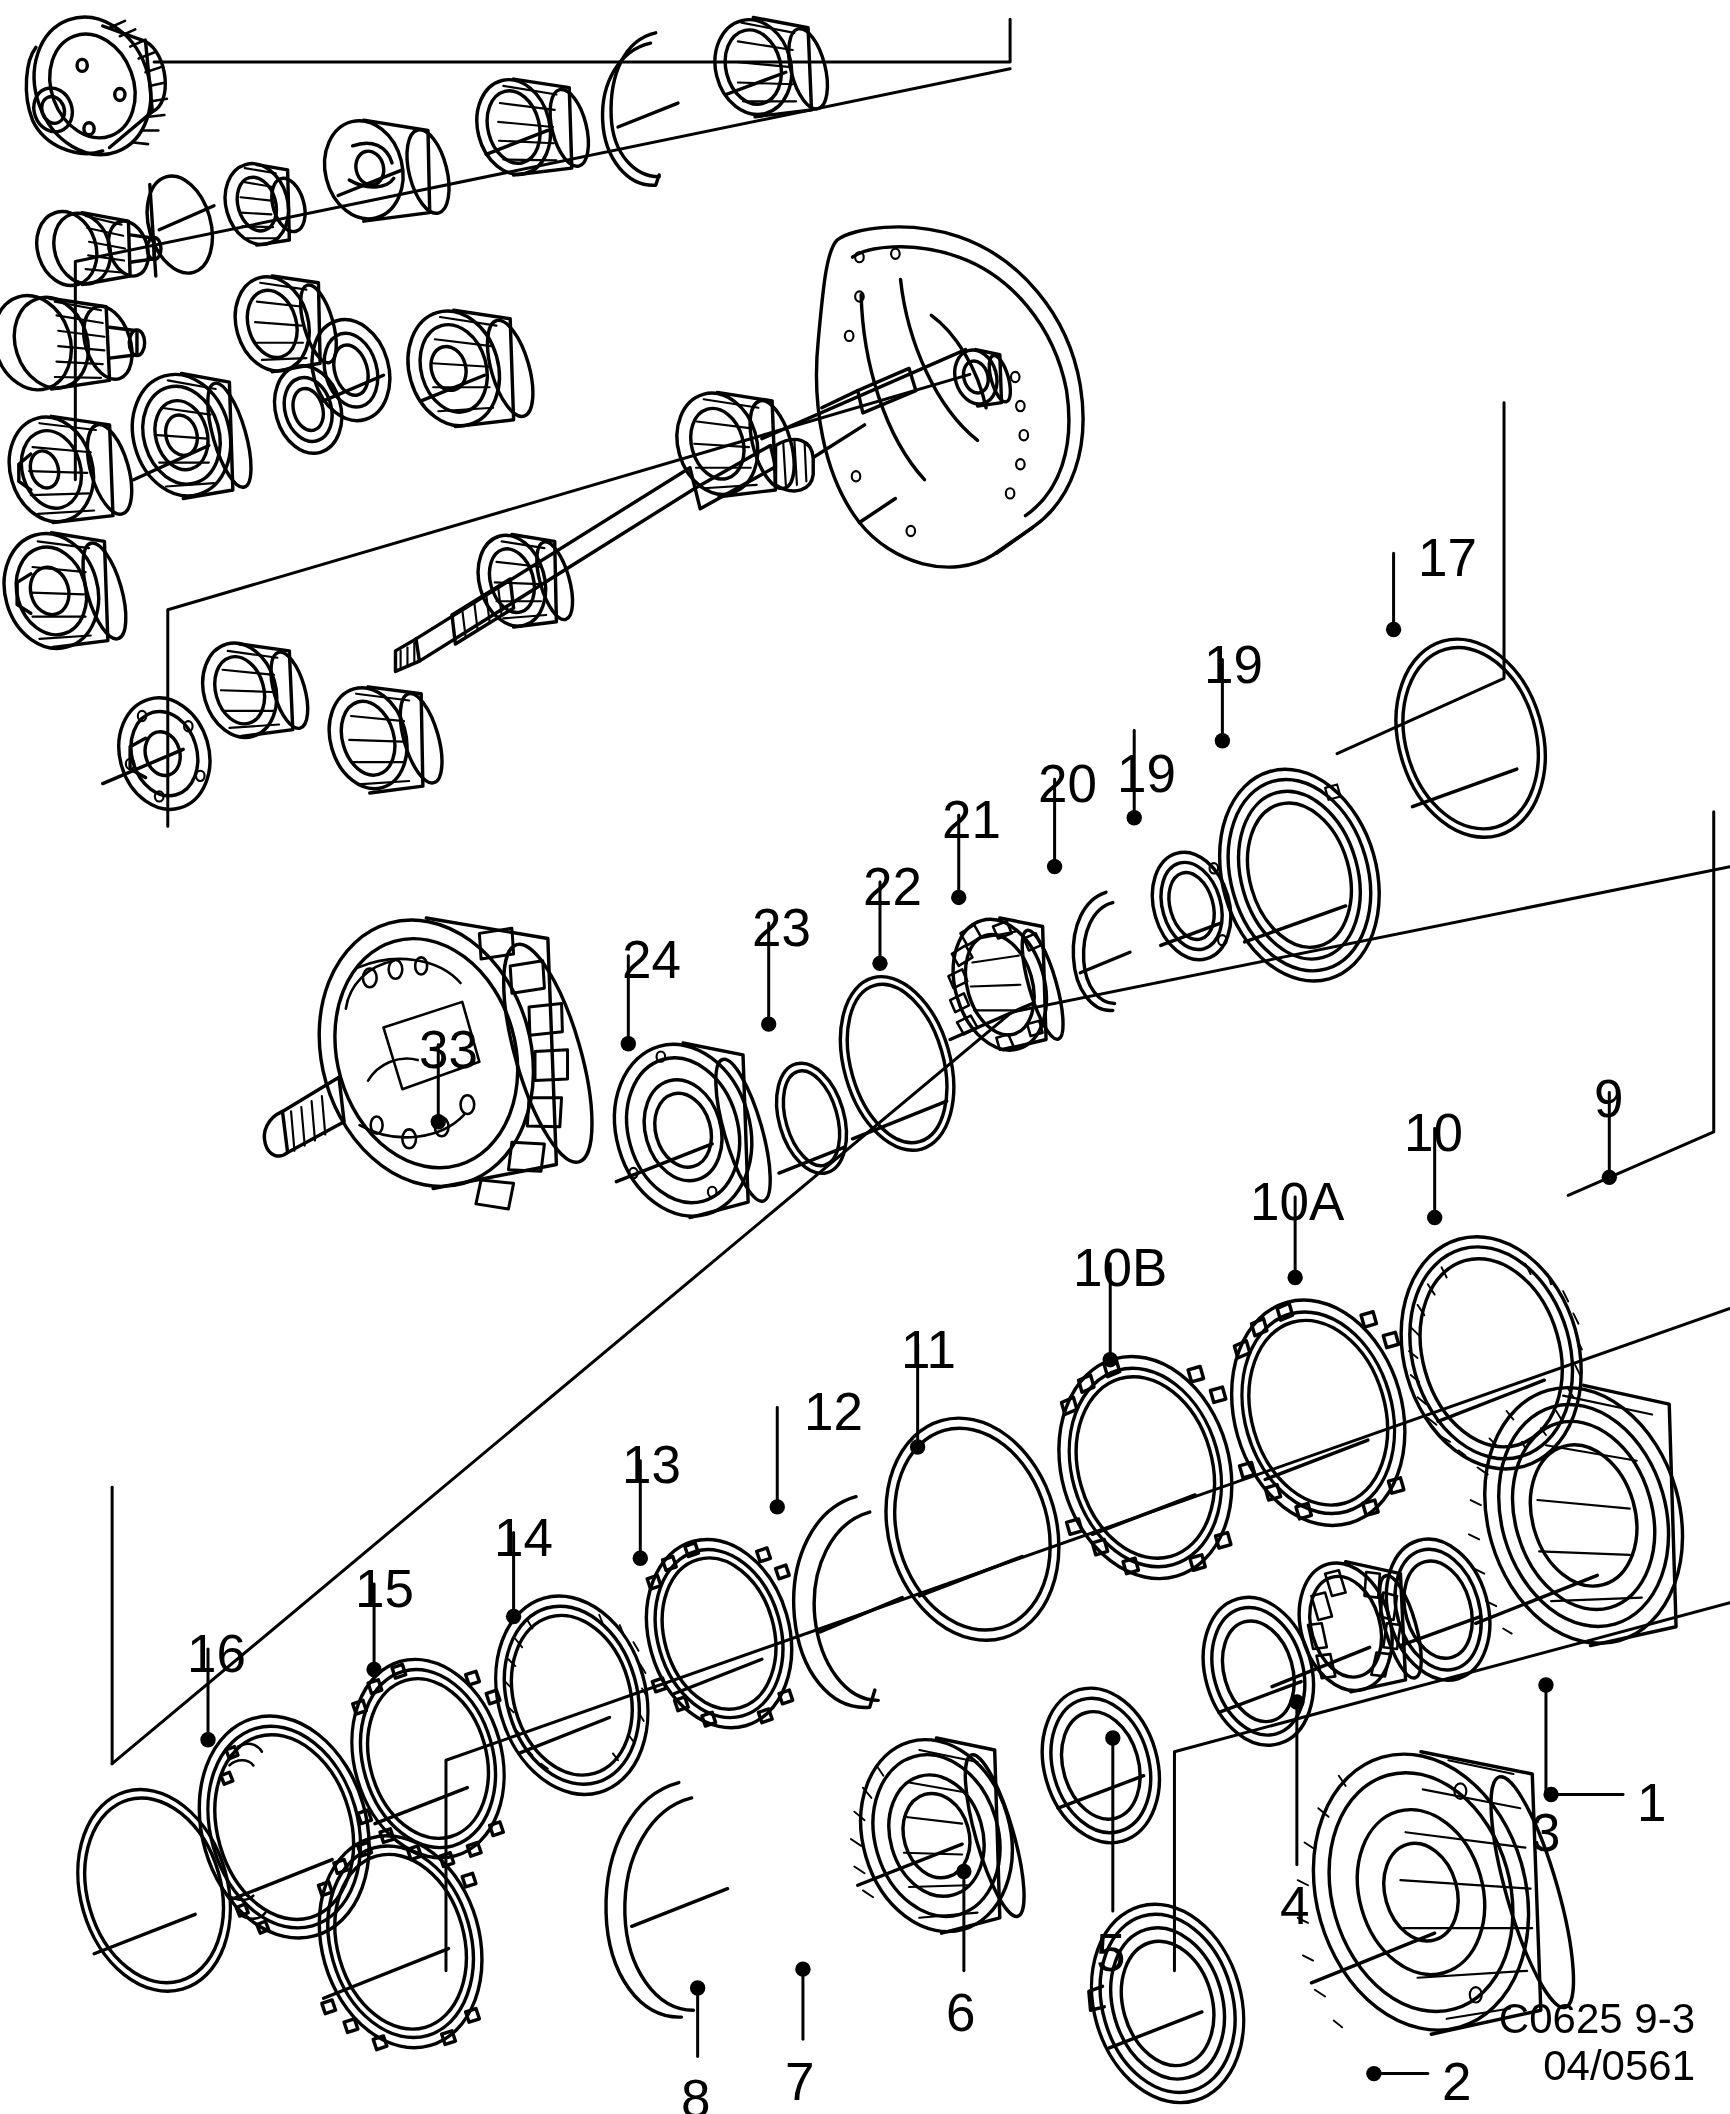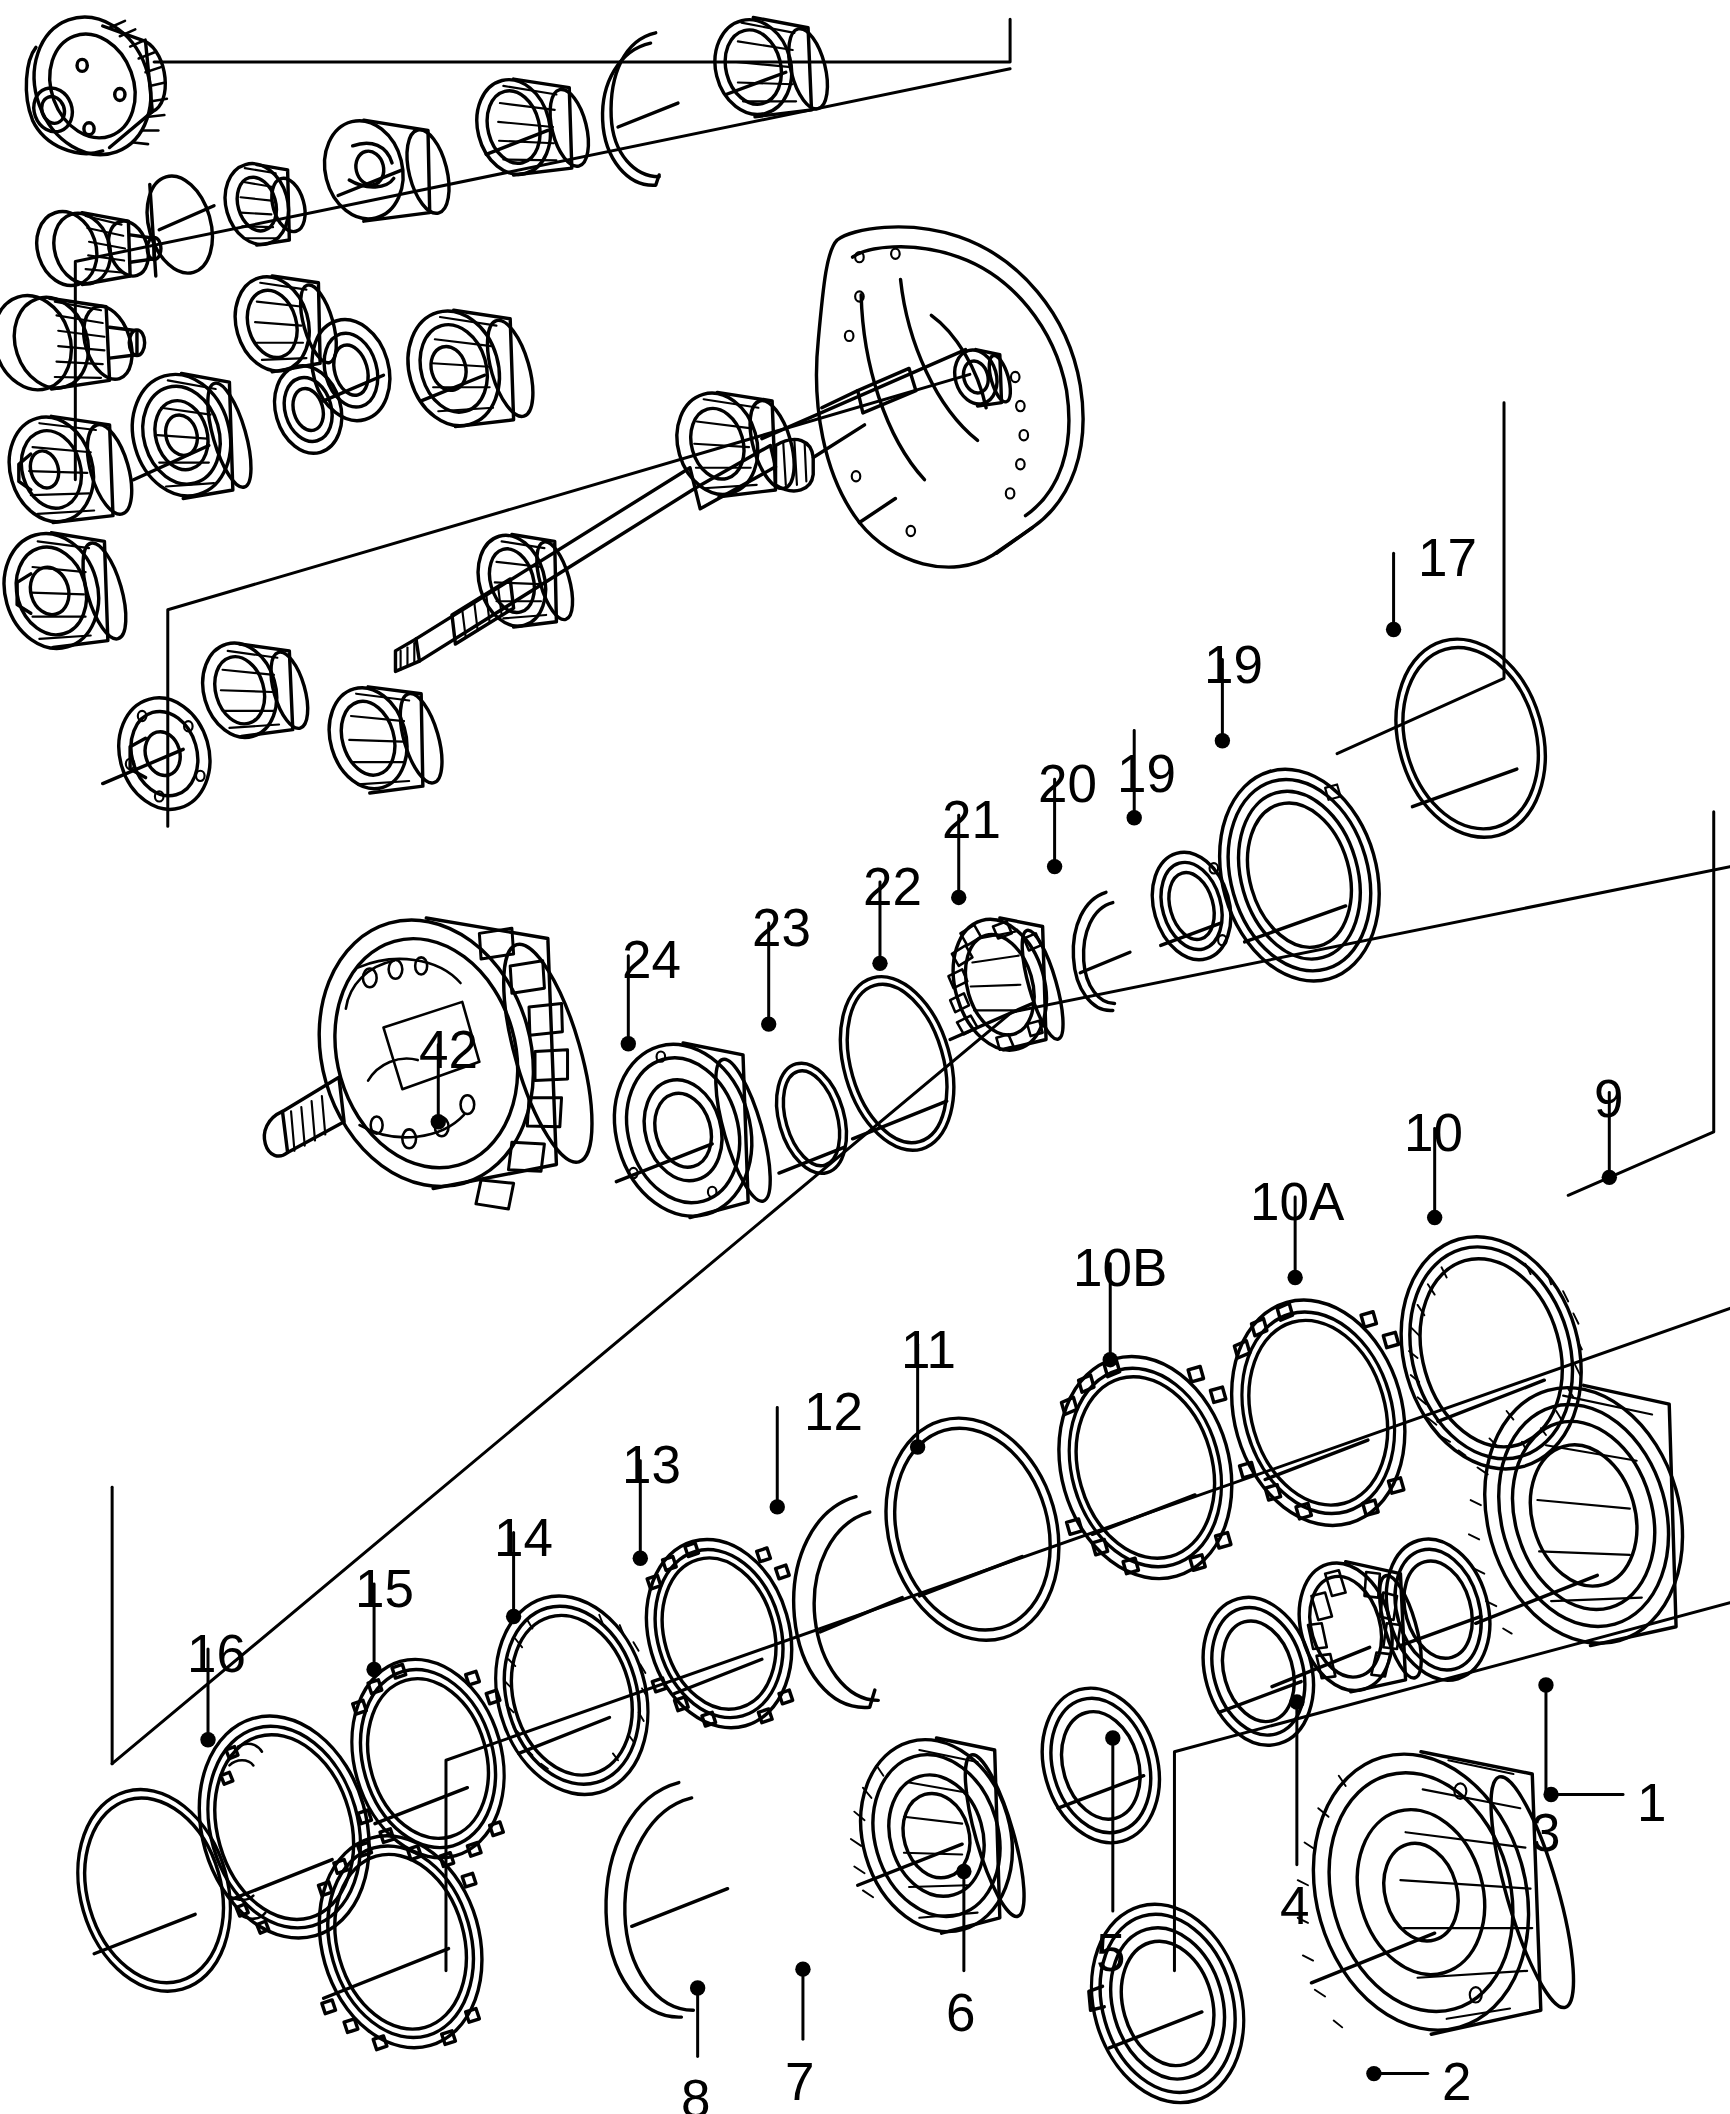--- a/index.html
+++ b/index.html
@@ -925,18 +925,22 @@
       <div class="callout" style="left: 355px; top: 1562px;">15</div>
       <div class="callout" style="left: 187px; top: 1627px;">16</div>
       <div class="callout" style="left: 1377px; top: 531px; margin-left: 41px;">17</div>
       <div class="callout" style="left: 1204px; top: 638px;">19</div>
       <div class="callout" style="left: 1117px; top: 709px; margin-top: 38px;">19</div>
       <div class="callout" style="left: 1038px; top: 757px;">20</div>
       <div class="callout" style="left: 942px; top: 793px;">21</div>
       <div class="callout" style="left: 863px; top: 860px;">22</div>
       <div class="callout" style="left: 752px; top: 901px;">23</div>
       <div class="callout" style="left: 622px; top: 933px;">24</div>
-      <div class="callout" style="left: 419px; top: 1023px;">42</div>
+      <div class="callout" style="left: 419px; top: 1023px;">33</div>
     </div>
 
+  <div class="caption" style="left:1335px; top:1995px; width:360px;">
+    <div>C0625 9-3</div>
+    <div>04/0561</div>
+  </div>
 
 </div>
 
 
 </body></html>

